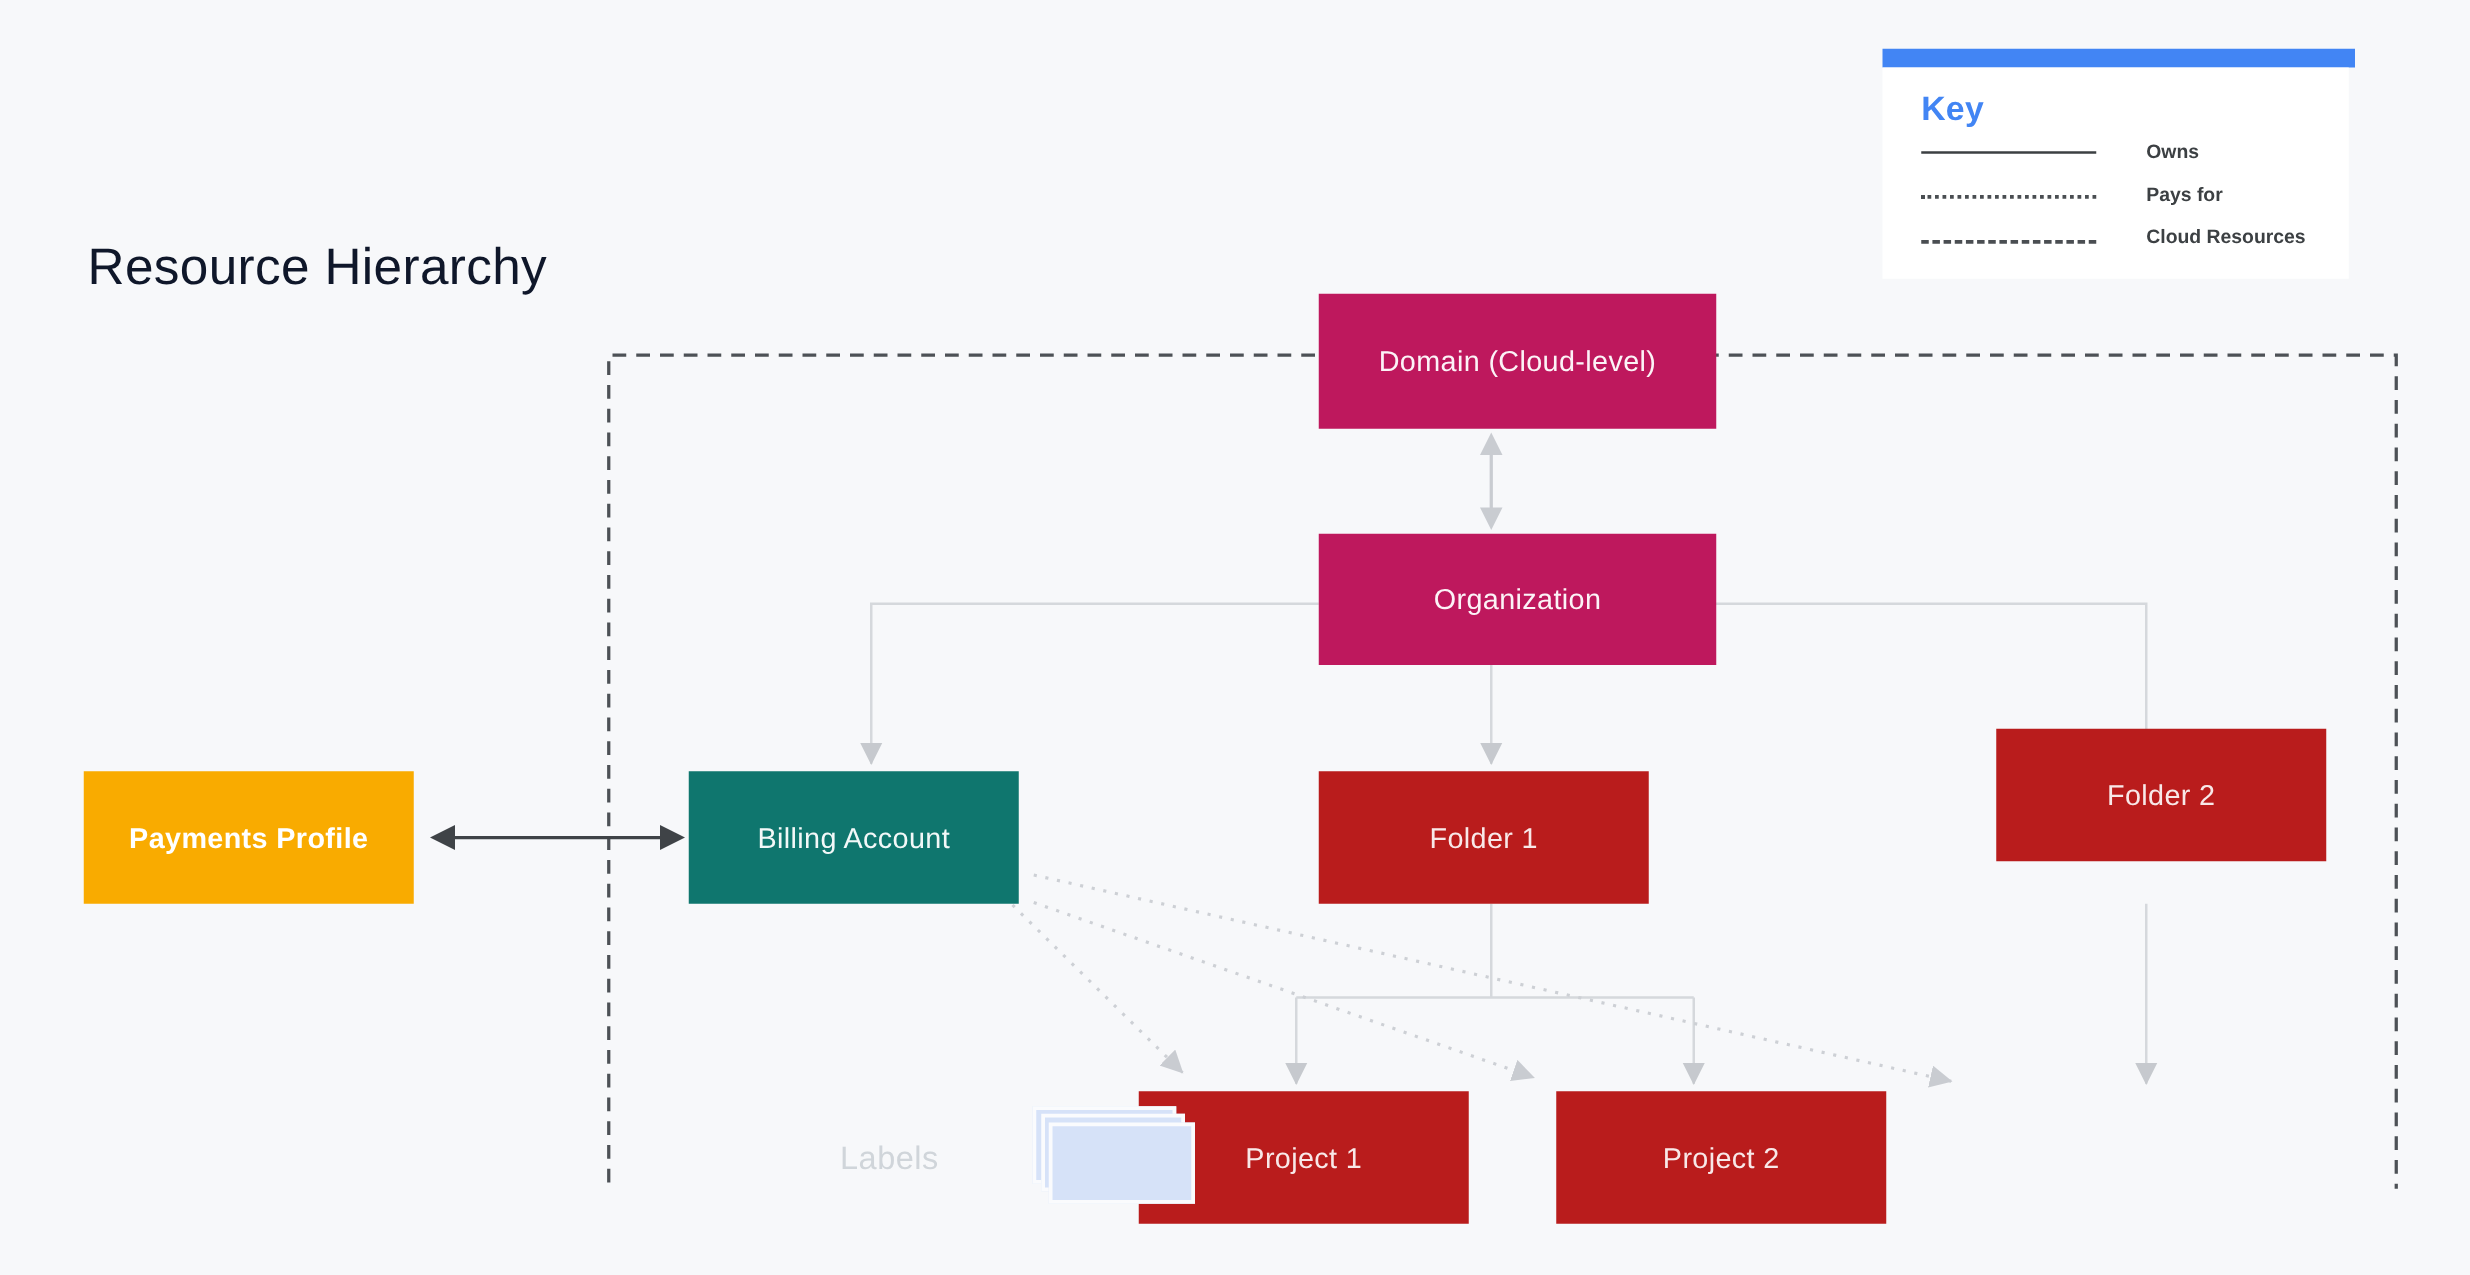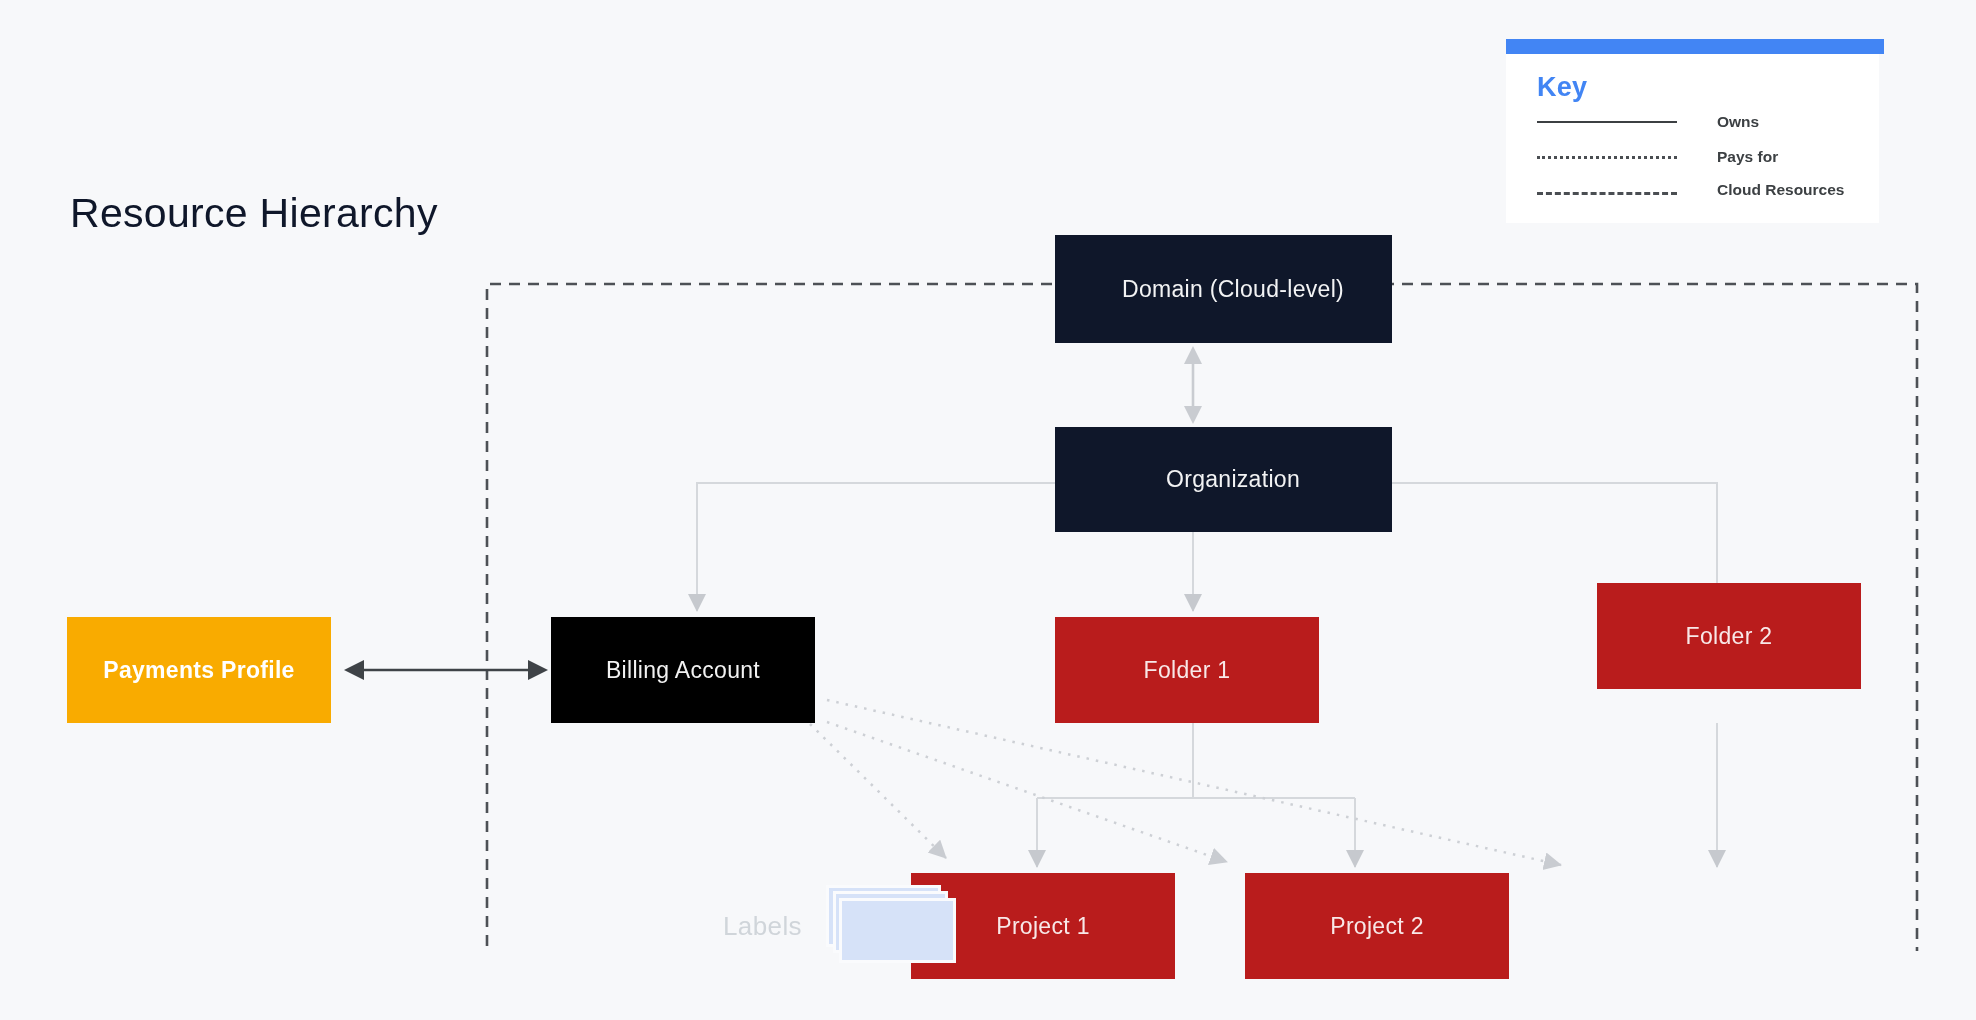--- a/index.html
+++ b/index.html
@@ -18,39 +18,39 @@
 
   svg.connectors{position:absolute;left:0;top:0;width:1976px;height:1020px;pointer-events:none;}
 
   
   .node{
     position:absolute;width:264px;height:106px;
     display:flex;align-items:center;justify-content:center;
     font-size:23px;color:rgba(255,255,255,.95);letter-spacing:.3px;
     text-align:center;
   }
-  .node.pink{background:#0f172a;width:318px;padding-left:19px;}
-  .node.green{background:#000000;}
+  .node.pink{background:#be185d;width:318px;}
+  .node.green{background:#0f766e;}
   .node.blue{background:#b91c1c;color:rgba(255,255,255,.9);}
   .node.yellow{background:#F9AB00;font-weight:700;color:#FFFFFF;}
 
   #node-domain{left:1055px;top:235px;height:108px;}
   #node-organization{left:1055px;top:427px;height:105px;}
   #node-payments{left:67px;top:617px;}
   #node-billing{left:551px;top:617px;}
   #node-folder1{left:1055px;top:617px;}
   #node-folder2{left:1581px;top:583px;margin-left:16px;}
   #node-project1{left:911px;top:873px;}
   #node-project2{left:1245px;top:873px;}
   #node-project3{left:1580px;top:873px;}
 
   
   .labels-caption{
     position:absolute;left:672px;top:911px;width:130px;
-    font-size:26px;color:#D0D5DA;text-align:right;letter-spacing:.4px;
+    font-size:26px;color:#D0D5DA;letter-spacing:.4px;
   }
   .card{
     position:absolute;background:#D6E2F8;border:3px solid #FAFBFD;
     width:109px;height:56px;box-sizing:content-box;
   }
   #card-back{left:826px;top:885px;}
   #card-mid{left:833px;top:891px;}
   #card-front{left:839px;top:898px;width:111px;height:59px;}
 
   

